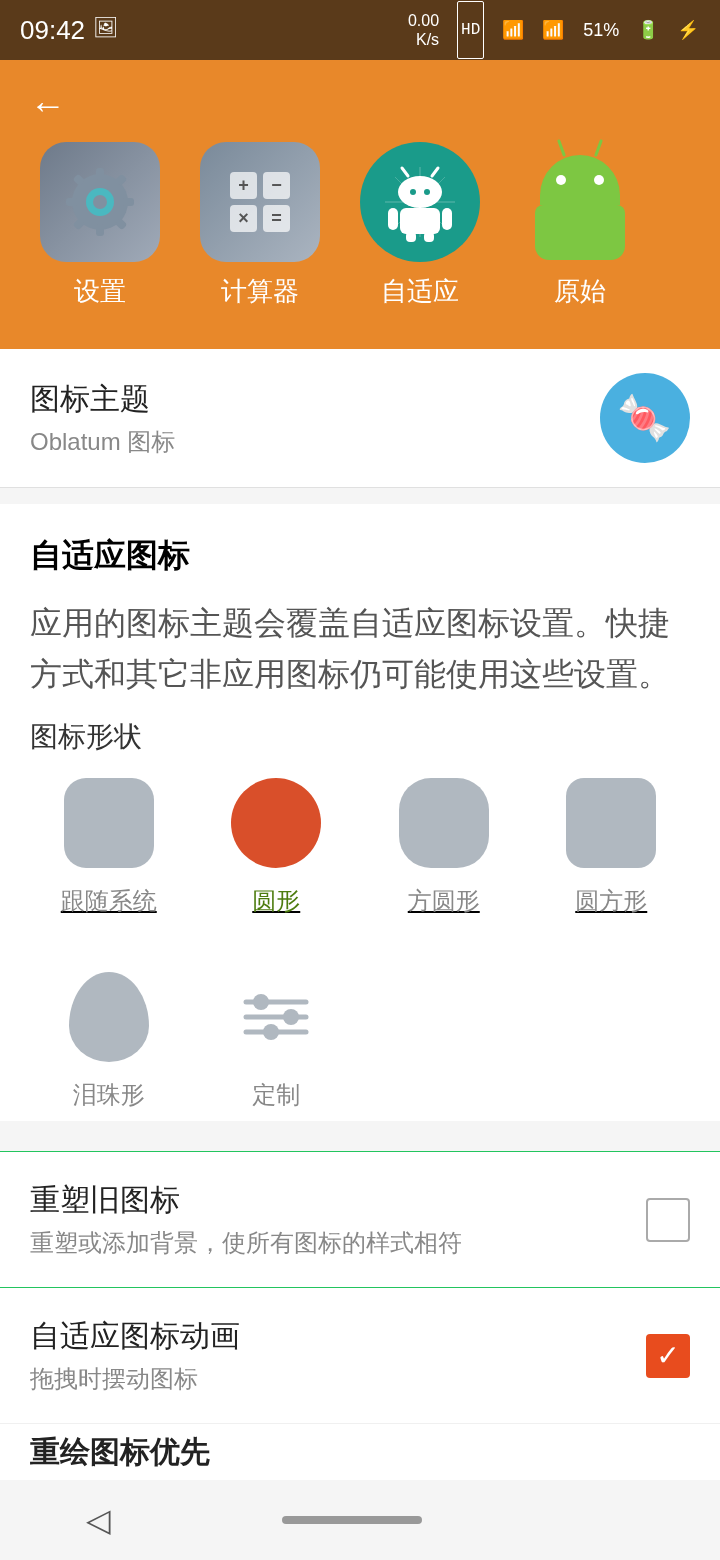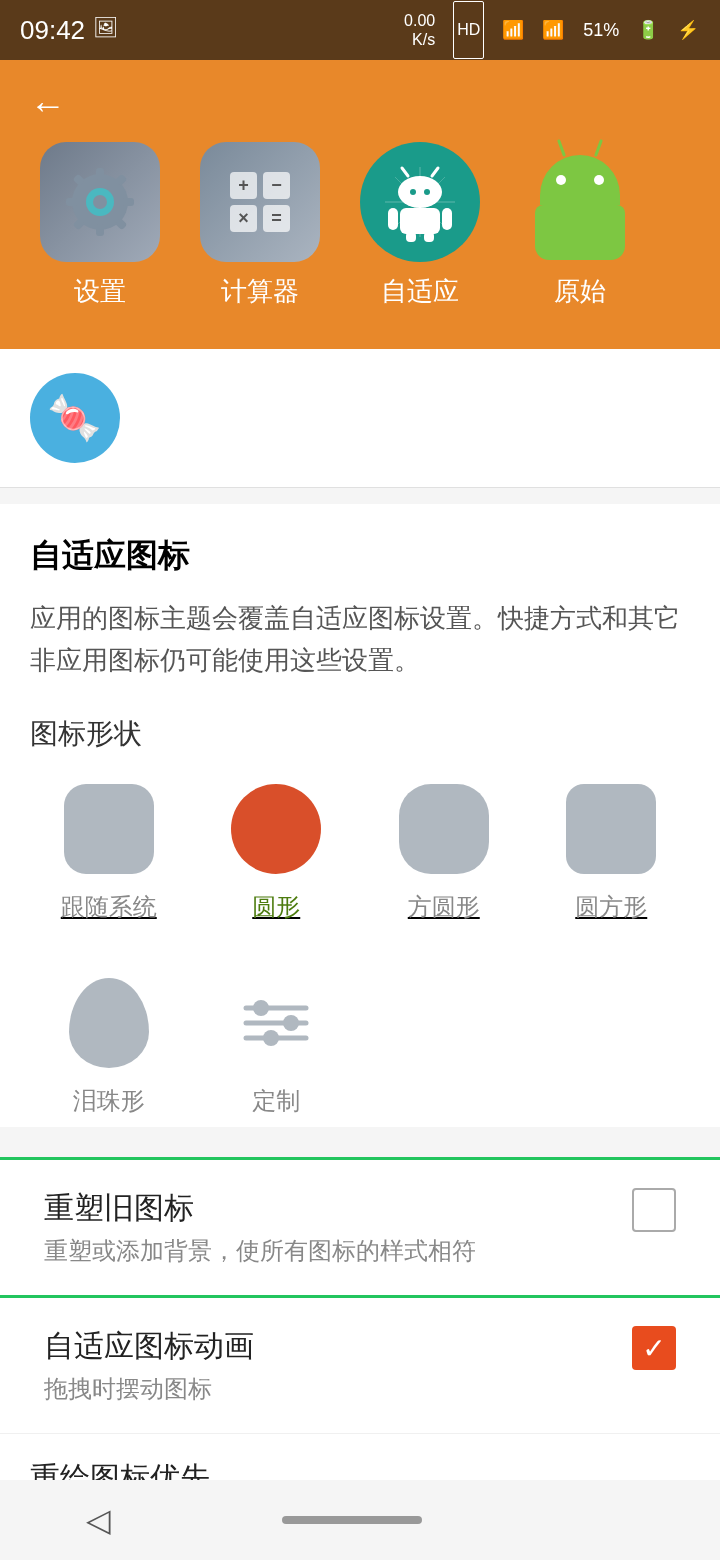--- a/index.html
+++ b/index.html
@@ -171,29 +171,29 @@
       padding: 30px 30px 0 30px;
       margin-top: 16px;
     }
     .adaptive-title {
       font-size: 32px;
       color: #000000;
       font-weight: bold;
       margin-bottom: 20px;
     }
     .adaptive-desc {
-      font-size: 26px;
+      font-size: 32px;
       color: #555;
       line-height: 1.6;
-      margin-bottom: 34px;
+      margin-bottom: 18px;
     }
     .section-label {
       font-size: 28px;
       color: #333;
-      margin-bottom: 16px;
+      margin-bottom: 7px;
     }
 
     
     .shape-grid {
       display: grid;
       grid-template-columns: repeat(4, 1fr);
       gap: 10px;
       margin-bottom: 30px;
       text-decoration: underline;
     }
@@ -263,24 +263,25 @@
       color: #888;
       text-align: center;
     }
     .shape-name-selected {
       color: #4d7c0f;
     }
 
     
     .settings-row {
       background: white;
-      padding: 28px 44px;
-      display: flex;
+      padding: 28px 30px;
+      display: flex;
+      align-items: center;
       justify-content: space-between;
-      border-top: 3px solid #22c55e;
+      border-top: 1px solid #22c55e;
     }
     .settings-row-content {}
     .settings-row-title {
       font-size: 30px;
       color: #222;
       margin-bottom: 6px;
     }
     .settings-row-sub {
       font-size: 24px;
       color: #888;
@@ -320,39 +321,40 @@
     }
     .nav-home {
       width: 140px; height: 8px;
       background: #999;
       border-radius: 4px;
     }
 
     
     .last-peek {
       background: white;
-      padding: 24px 30px;
+      padding: 8px 30px;
       border-top: 1px solid #f0f0f0;
+      font-weight: bold;
     }
     .last-peek-title {
       font-size: 30px;
       color: #222;
     }
   </style>
 </head>
 <body>
 
 <div class="status-bar">
   <div class="status-left">
     <span class="status-time">09:42</span>
     <span style="font-size:20px;">🖼</span>
   </div>
   <div class="status-right">
     <span style="font-size:16px; line-height:1.2; text-align:right;">0.00<br>K/s</span>
-    <span style="font-size:16px; border:1px solid white; padding:19px 3px; border-radius:2px;">HD</span>
+    <span style="font-size:16px; border:1px solid white; padding:19px 3px; border-radius:2px;font-family:Liberation Mono, monospace;">HD</span>
     <span>📶</span>
     <span>📶</span>
     <span>51%</span>
     <span>🔋</span>
     <span>⚡</span>
   </div>
 </div>
 
 <div class="header-banner">
   <div class="back-btn">←</div>
@@ -435,20 +437,24 @@
           <div class="android-body-g"></div>
         </div>
       </div>
       <span class="icon-label">原始</span>
     </div>
 
   </div>
 </div>
 
 <div class="theme-section">
+  <div class="theme-info">
+    <div class="theme-title">图标主题</div>
+    <div class="theme-sub">Oblatum 图标</div>
+  </div>
   <div class="theme-icon">
     <span>🍬</span>
   </div>
 </div>
 
 <div class="adaptive-section">
   <div class="adaptive-title">自适应图标</div>
   <div class="adaptive-desc">应用的图标主题会覆盖自适应图标设置。快捷方式和其它非应用图标仍可能使用这些设置。</div>
   <div class="section-label">图标形状</div>
 

